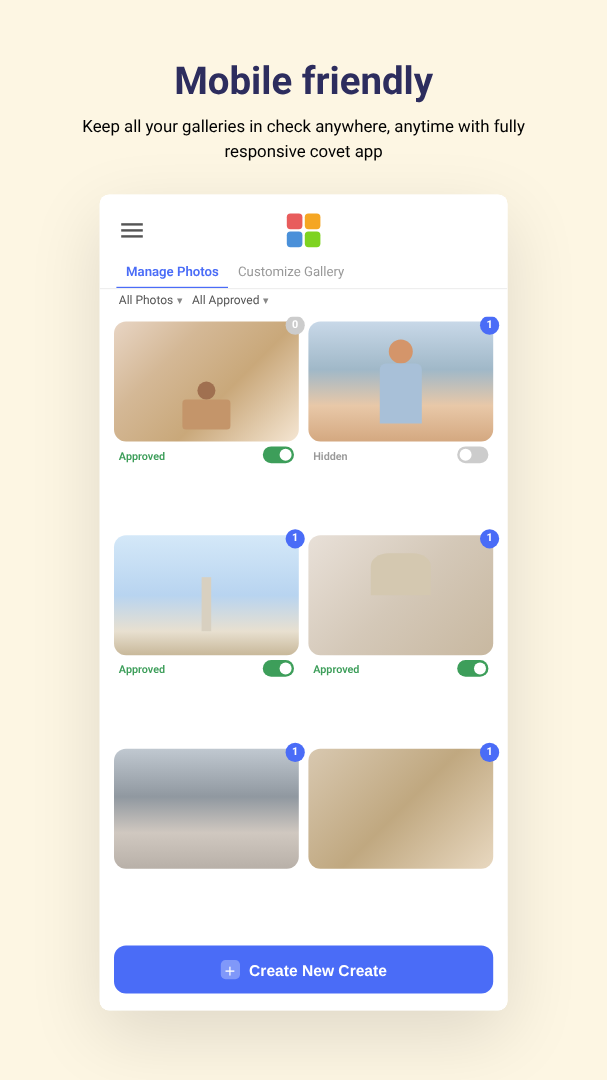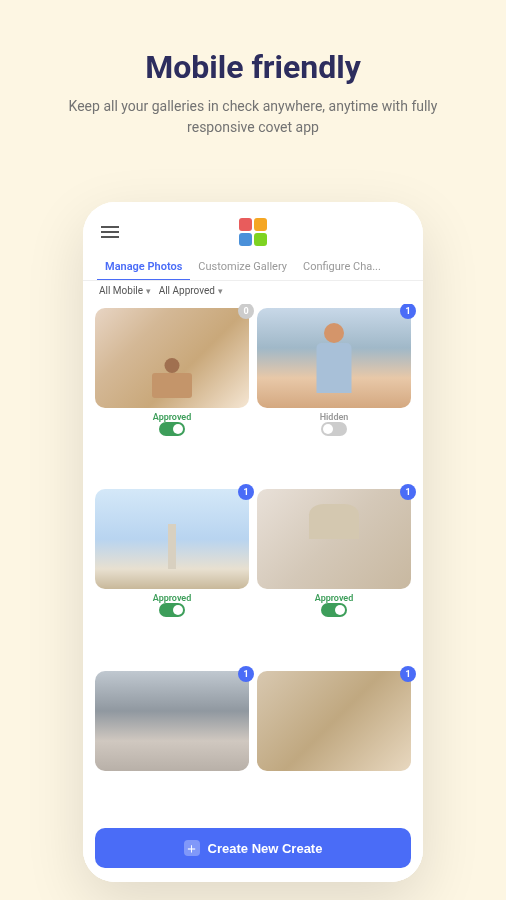--- a/index.html
+++ b/index.html
@@ -23,33 +23,32 @@
 
     .page-title {
       font-size: 32px;
       font-weight: 700;
       color: #2d2d5e;
       margin-bottom: 10px;
     }
 
     .page-subtitle {
       font-size: 14px;
-      color: #737373;
+      color: #000000;
       line-height: 1.5;
     }
 
     .phone-wrapper {
       width: 340px;
       background: #fff;
-      border-radius: 32px;
+      border-radius: 8px;
       box-shadow: 0 20px 60px rgba(0,0,0,0.12);
       overflow: hidden;
       position: relative;
       height: 680px;
-      margin-top: 40px;
     }
 
     
     .phone-inner {
       width: 100%;
       height: 100%;
       overflow: hidden;
       display: flex;
       flex-direction: column;
       background: #fff;
@@ -288,24 +287,23 @@
     }
 
     .badge.zero {
       background: #ccc;
       color: #fff;
     }
 
     
     .status-row {
       display: flex;
-      align-items: center;
+      align-items: flex-end;
       justify-content: space-between;
       padding: 4px 4px 0;
-      flex-direction: column;
     }
 
     .status-label {
       font-size: 9px;
       font-weight: 600;
     }
 
     .status-label.approved {
       color: #3d9e5a;
     }
@@ -407,26 +405,25 @@
         <div class="logo-cell" style="background:#f5a623;"></div>
         <div class="logo-cell" style="background:#4a90d9;"></div>
         <div class="logo-cell" style="background:#7ed321;"></div>
       </div>
       <div style="width:18px;"></div>
     </div>
 
     <div class="nav-tabs">
       <div class="nav-tab active">Manage Photos</div>
       <div class="nav-tab">Customize Gallery</div>
-      <div class="nav-tab">Configure Cha...</div>
     </div>
 
 
     <div class="filter-row">
-      <div class="filter-btn">All Mobile</div>
+      <div class="filter-btn">All Photos</div>
       <div class="filter-btn">All Approved</div>
     </div>
 
     <div class="photos-grid">
 
       <div class="photo-card">
         <div class="photo-img photo-room"></div>
         <div class="badge zero">0</div>
         <div class="status-row">
           <span class="status-label approved">Approved</span>

